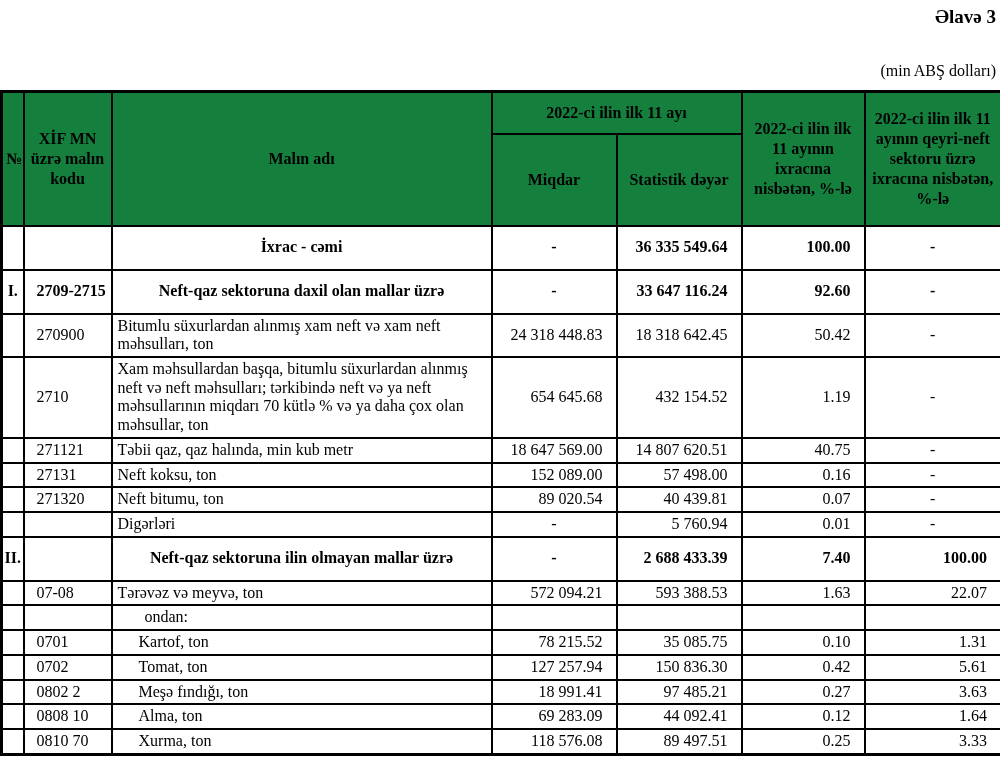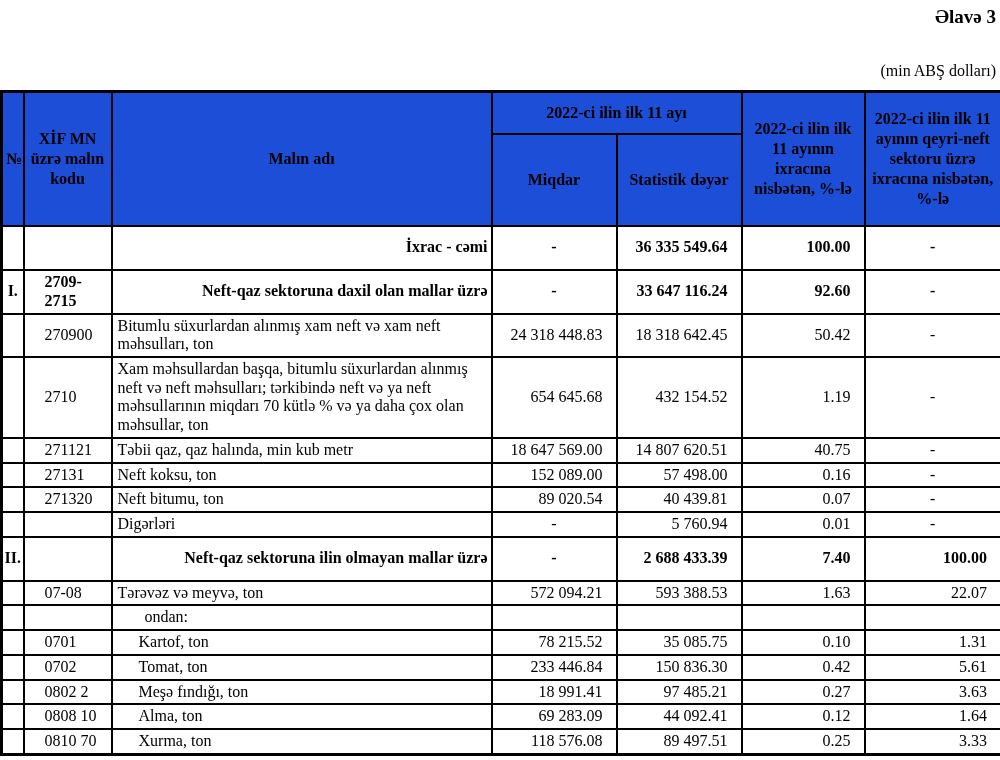--- a/index.html
+++ b/index.html
@@ -48,39 +48,39 @@
     table-layout: fixed;
     border: 3px solid #000;
   }
   table.main th, table.main td {
     border: 2px solid #000;
     font-size: 16px;
     vertical-align: middle;
     overflow: hidden;
   }
   thead th {
-    background: #1d4ed8;
+    background: #15803d;
     font-weight: bold;
     padding: 2px 3px;
     text-align: center;
     line-height: 1.25;
   }
   tr.hr1 { height: 42px; }
   tr.hr2 { height: 92px; }
   tbody td {
     background: #ffffff;
     padding: 2px 3px;
     line-height: 1.17;
   }
   tbody tr { height: 24px; }
   tbody tr.section { height: 44px; font-weight: bold; }
   td.c-num  { text-align: center; padding: 1px 1px; }
-  td.c-code { text-align: left; padding-left: 20px; }
+  td.c-code { text-align: left; padding-left: 12px; }
   td.c-name { text-align: left; padding-left: 5px; }
-  td.c-name.center  { text-align: right; padding-left: 3px; }
+  td.c-name.center  { text-align: center; padding-left: 3px; }
   td.c-name.indent  { padding-left: 26px; }
   td.c-name.indent2 { padding-left: 32px; }
   td.c-val  { text-align: right; padding-right: 13px; }
   td.c-val.dash { text-align: center; padding-right: 3px; }
 </style>
 </head>
 <body>
 
 <div class="page">
 
@@ -217,21 +217,21 @@
           <td class="c-name indent">Kartof, ton</td>
           <td class="c-val">78 215.52</td>
           <td class="c-val">35 085.75</td>
           <td class="c-val">0.10</td>
           <td class="c-val">1.31</td>
         </tr>
         <tr>
           <td class="c-num"></td>
           <td class="c-code">0702</td>
           <td class="c-name indent">Tomat, ton</td>
-          <td class="c-val">233 446.84</td>
+          <td class="c-val">127 257.94</td>
           <td class="c-val">150 836.30</td>
           <td class="c-val">0.42</td>
           <td class="c-val">5.61</td>
         </tr>
         <tr>
           <td class="c-num"></td>
           <td class="c-code">0802 2</td>
           <td class="c-name indent">Meşə fındığı, ton</td>
           <td class="c-val">18 991.41</td>
           <td class="c-val">97 485.21</td>

